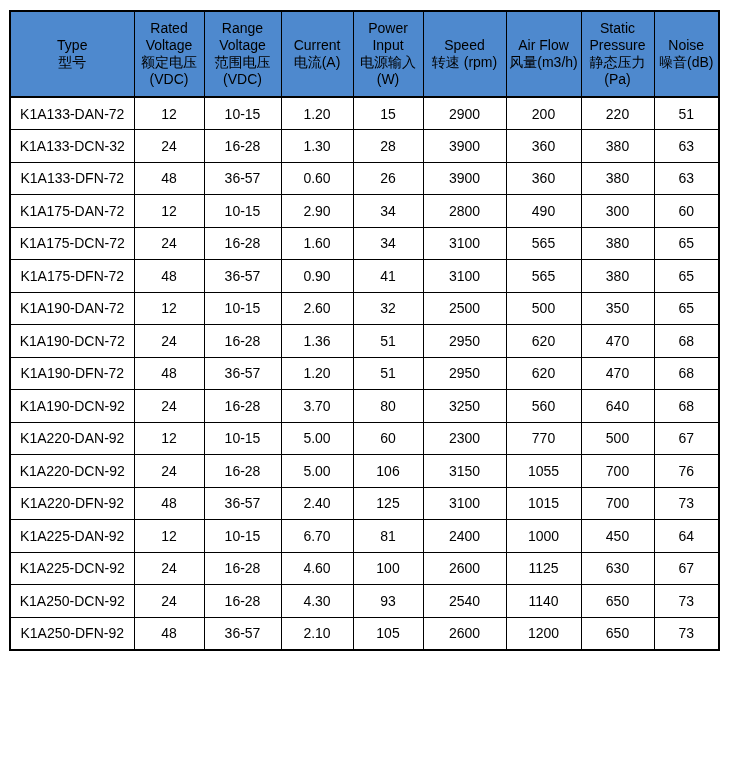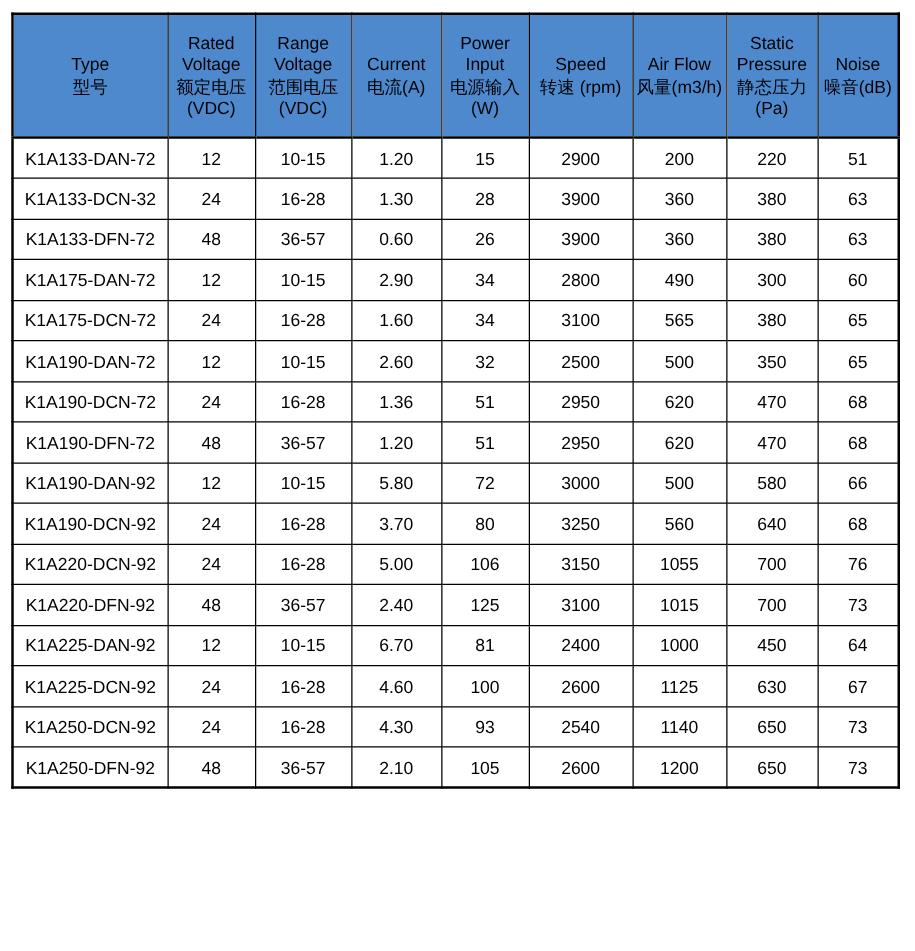--- a/index.html
+++ b/index.html
@@ -30,21 +30,21 @@
   table.spec-table td {
     border: 1px solid var(--border-color, #000);
     text-align: center;
     vertical-align: middle;
     overflow: hidden;
   }
   table.spec-table thead th {
     background: var(--header-bg, #4E89CE);
     color: var(--header-text, #000);
     font-weight: normal;
-    height: 99px;
+    height: 86px;
     line-height: 1.22;
     white-space: pre-line;
     border-bottom: 2px solid var(--border-color, #000);
     padding: 2px 1px;
   }
   table.spec-table tbody td {
     height: 32.5px;
     color: var(--cell-text, #000);
     background: #ffffff;
     padding: 0 2px;
@@ -157,20 +157,31 @@
           <td>24</td>
           <td>16-28</td>
           <td>1.60</td>
           <td>34</td>
           <td>3100</td>
           <td>565</td>
           <td>380</td>
           <td>65</td>
         </tr>
         <tr>
+          <td>K1A175-DFN-72</td>
+          <td>48</td>
+          <td>36-57</td>
+          <td>0.90</td>
+          <td>41</td>
+          <td>3100</td>
+          <td>565</td>
+          <td>380</td>
+          <td>65</td>
+        </tr>
+        <tr>
           <td>K1A190-DAN-72</td>
           <td>12</td>
           <td>10-15</td>
           <td>2.60</td>
           <td>32</td>
           <td>2500</td>
           <td>500</td>
           <td>350</td>
           <td>65</td>
         </tr>
@@ -190,42 +201,42 @@
           <td>48</td>
           <td>36-57</td>
           <td>1.20</td>
           <td>51</td>
           <td>2950</td>
           <td>620</td>
           <td>470</td>
           <td>68</td>
         </tr>
         <tr>
-          <td>K1A190-DAN-92</td>
-          <td>12</td>
-          <td>10-15</td>
-          <td>5.80</td>
-          <td>72</td>
-          <td>3000</td>
-          <td>500</td>
-          <td>580</td>
-          <td>66</td>
-        </tr>
-        <tr>
           <td>K1A190-DCN-92</td>
           <td>24</td>
           <td>16-28</td>
           <td>3.70</td>
           <td>80</td>
           <td>3250</td>
           <td>560</td>
           <td>640</td>
           <td>68</td>
         </tr>
         <tr>
+          <td>K1A220-DAN-92</td>
+          <td>12</td>
+          <td>10-15</td>
+          <td>5.00</td>
+          <td>60</td>
+          <td>2300</td>
+          <td>770</td>
+          <td>500</td>
+          <td>67</td>
+        </tr>
+        <tr>
           <td>K1A220-DCN-92</td>
           <td>24</td>
           <td>16-28</td>
           <td>5.00</td>
           <td>106</td>
           <td>3150</td>
           <td>1055</td>
           <td>700</td>
           <td>76</td>
         </tr>

